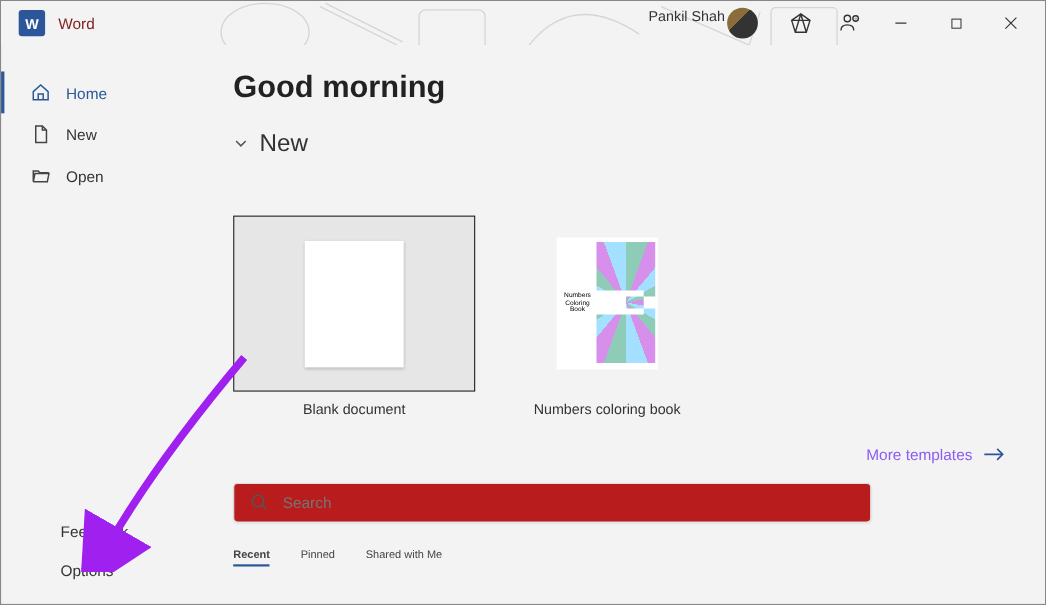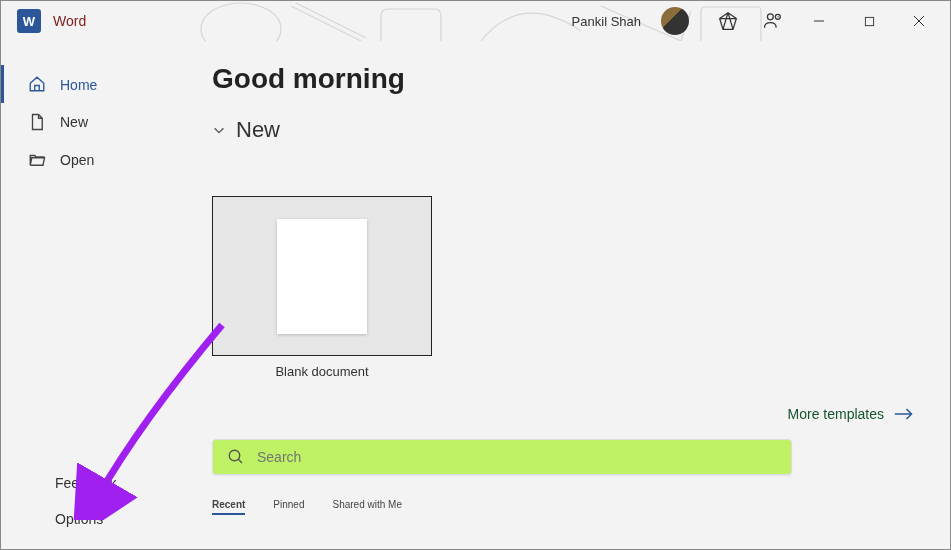--- a/index.html
+++ b/index.html
@@ -5,21 +5,21 @@
     * { box-sizing: border-box; margin: 0; padding: 0; font-family: 'Segoe UI', sans-serif; }
     body { width: 951px; height: 550px; background: #f3f3f3; overflow: hidden; border: 1px solid #888; }
 
     
     .titlebar { height: 40px; display: flex; align-items: center; padding: 0 8px; background: #f3f3f3; position: relative; }
     .app-icon { width: 24px; height: 24px; background: #2b579a; border-radius: 3px; display: flex; align-items: center; justify-content: center; margin: 0 12px 0 8px; }
     .app-icon span { color: #fff; font-weight: bold; font-size: 13px; }
     .app-title { font-size: 14px; color: #7f1d1d; }
     .tb-decor { position: absolute; top: 0; left: 180px; right: 100px; height: 40px; opacity: 0.15; overflow: hidden; pointer-events: none; }
     .tb-right { margin-left: auto; display: flex; align-items: center; gap: 4px; }
-    .user-area { display: flex; align-items: center; gap: 20px; margin-right: 15px; }
+    .user-area { display: flex; gap: 2px; margin-right: 15px; }
     .user-name { font-size: 13px; color: #333; }
     .avatar { width: 28px; height: 28px; border-radius: 50%; background: linear-gradient(135deg, #8a6d3b 40%, #333 40%); }
     .tb-btn { width: 46px; height: 40px; display: flex; align-items: center; justify-content: center; color: #333; }
     .tb-ico { width: 40px; height: 40px; display: flex; align-items: center; justify-content: center; color: #333; }
 
     
     .main { display: flex; height: calc(100% - 40px); }
     .sidebar { width: 175px; display: flex; flex-direction: column; padding: 24px 0 12px 0; }
     .nav-item { display: flex; align-items: center; gap: 14px; padding: 10px 18px 10px 24px; font-size: 14px; color: #333; cursor: pointer; border-left: 3px solid transparent; }
     .nav-item.active { color: #2b579a; border-left: 3px solid #2b579a; align-items: flex-end; }
@@ -43,23 +43,23 @@
     .tmpl2-content { width: 92px; height: 120px; background: #fff; display: flex; align-items: center; padding: 4px; position: relative; }
     .tmpl2-txt { font-size: 6px; line-height: 1.1; width: 30px; }
     .tmpl2-shape { position: absolute; right: 2px; top: 4px; width: 54px; height: 110px; background:
       repeating-conic-gradient(from 0deg, #4a8 0 20deg, #b4d 20deg 40deg, #6cf 40deg 60deg);
       clip-path: polygon(0 0, 100% 0, 100% 45%, 50% 45%, 50% 55%, 100% 55%, 100% 100%, 0 100%, 0 60%, 80% 60%, 80% 40%, 0 40%);
       opacity: 0.6;
     }
     .tmpl-label { font-size: 13px; color: #333; }
 
     .more-link { text-align: right; margin-bottom: 16px; }
-    .more-link a { color: #14532d; font-size: 14px; text-decoration: none; display: inline-flex; align-items: center; gap: 10px; font-weight: 500; }
-
-    .search { width: 580px; height: 36px; background: #bef264; border: 1px solid #ddd; border-radius: 4px; display: flex; align-items: center; padding: 0 14px; gap: 12px; margin-bottom: 24px; box-shadow: 0 1px 2px rgba(0,0,0,0.06); }
+    .more-link a { color: #8b5cf6; font-size: 14px; text-decoration: none; display: inline-flex; align-items: center; gap: 10px; font-weight: 500; }
+
+    .search { width: 580px; height: 36px; background: #b91c1c; border: 1px solid #ddd; border-radius: 4px; display: flex; align-items: center; padding: 0 14px; gap: 12px; margin-bottom: 24px; box-shadow: 0 1px 2px rgba(0,0,0,0.06); }
     .search input { border: none; outline: none; flex: 1; font-size: 14px; background: transparent; }
 
     .tabs { display: flex; gap: 28px; }
     .tab { font-size: 10px; color: #444; padding-bottom: 3px; cursor: pointer; }
     .tab.active { font-weight: 600; border-bottom: 2px solid #2b579a; }
 
     
     .arrow { position: absolute; left: 72px; top: 320px; width: 160px; height: 200px; pointer-events: none; }
   </style>
 </head>
@@ -154,20 +154,29 @@
       <div class="section-title">New</div>
     </div>
 
     <div class="templates">
       <div class="tmpl">
         <div class="tmpl-box">
             <div class="page"></div>
           </div>
         <div class="tmpl-label">Blank document</div>
       </div>
+      <div class="tmpl">
+        <div class="tmpl2-box">
+          <div class="tmpl2-content">
+            <div class="tmpl2-txt">Numbers Coloring Book</div>
+            <div class="tmpl2-shape"></div>
+          </div>
+        </div>
+        <div class="tmpl-label">Numbers coloring book</div>
+      </div>
     </div>
 
     <div class="more-link">
       <a href="#">
         <span>More templates</span>
         <svg width="20" height="14" viewBox="0 0 24 14" fill="none" stroke="#2b579a" stroke-width="1.8">
             <line x1="1" y1="7" x2="21" y2="7"></line>
             <path d="M15 1 L21 7 L15 13"></path>
           </svg>
       </a>

